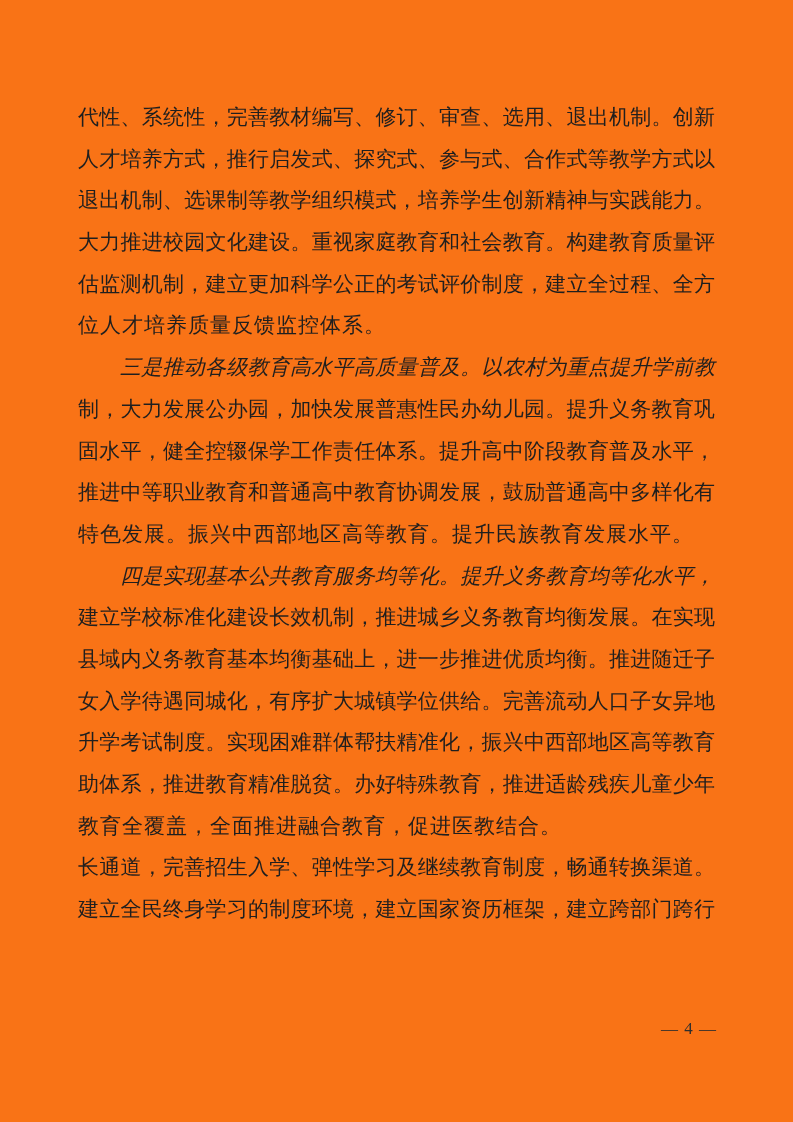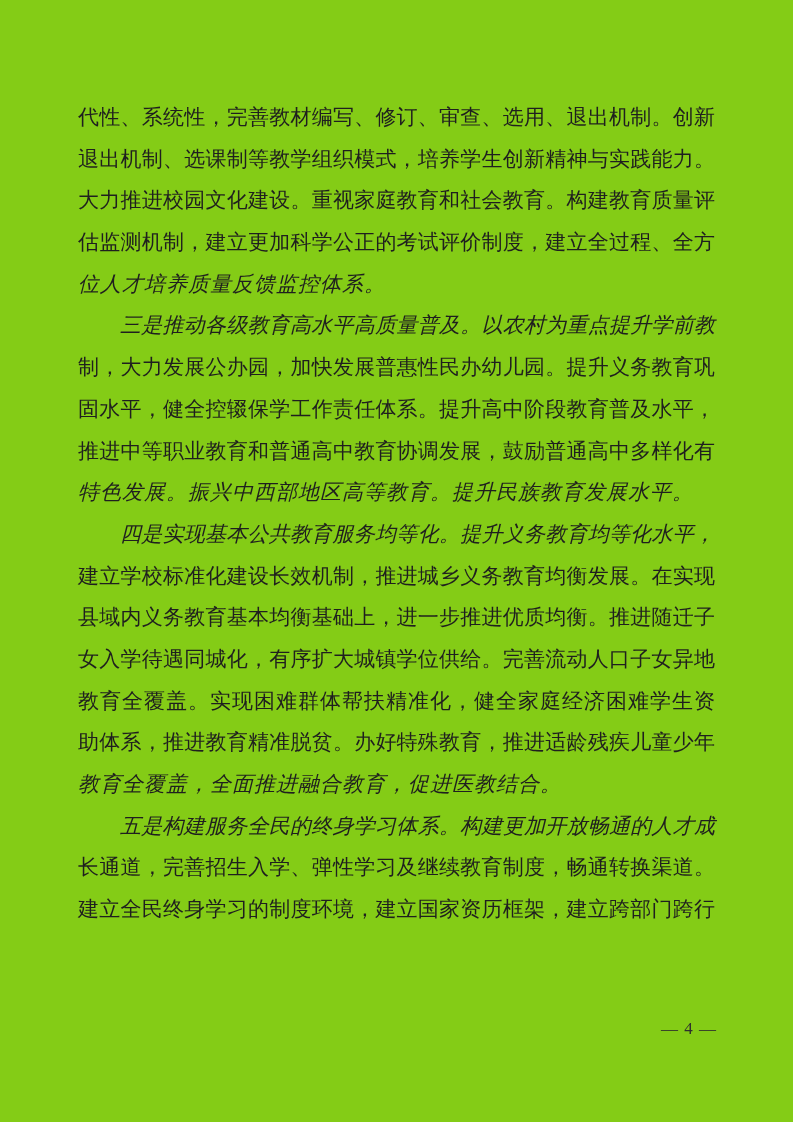--- a/index.html
+++ b/index.html
@@ -4,21 +4,21 @@
 <style>
   html, body {
     margin: 0;
     padding: 0;
     background: #ffffff;
   }
   .page {
     position: relative;
     width: 793px;
     height: 1122px;
-    background: #84cc16;
+    background: #f97316;
     overflow: hidden;
     font-family: "Liberation Serif", "DejaVu Serif", serif;
   }
   .text-block {
     position: absolute;
     left: 78px;
     top: 97px;
     width: 637px;
   }
   .para {
@@ -38,66 +38,65 @@
   .line.indent {
     text-indent: 2em;
     font-style: italic;
   }
   .line.end {
     text-align: right;
     text-align-last: left;
     -moz-text-align-last: left;
     letter-spacing: 1px;
     white-space: normal;
-    font-style: italic;
   }
   .page-number {
     position: absolute;
     top: 1018px;
     right: 76px;
     font-size: 17px;
     line-height: 22px;
     color: #2e2e2e;
     letter-spacing: 1px;
   }
 </style>
 </head>
 <body>
 
 <div class="page">
   <div class="text-block">
 
     <div class="para">
       <div class="line">代性、系统性，完善教材编写、修订、审查、选用、退出机制。创新</div>
+      <div class="line">人才培养方式，推行启发式、探究式、参与式、合作式等教学方式以</div>
       <div class="line">退出机制、选课制等教学组织模式，培养学生创新精神与实践能力。</div>
       <div class="line">大力推进校园文化建设。重视家庭教育和社会教育。构建教育质量评</div>
       <div class="line">估监测机制，建立更加科学公正的考试评价制度，建立全过程、全方</div>
       <div class="line end">位人才培养质量反馈监控体系。</div>
     </div>
 
     <div class="para">
       <div class="line indent">三是推动各级教育高水平高质量普及。以农村为重点提升学前教</div>
       <div class="line">制，大力发展公办园，加快发展普惠性民办幼儿园。提升义务教育巩</div>
       <div class="line">固水平，健全控辍保学工作责任体系。提升高中阶段教育普及水平，</div>
       <div class="line">推进中等职业教育和普通高中教育协调发展，鼓励普通高中多样化有</div>
       <div class="line end">特色发展。振兴中西部地区高等教育。提升民族教育发展水平。</div>
     </div>
 
     <div class="para">
       <div class="line indent">四是实现基本公共教育服务均等化。提升义务教育均等化水平，</div>
       <div class="line">建立学校标准化建设长效机制，推进城乡义务教育均衡发展。在实现</div>
       <div class="line">县域内义务教育基本均衡基础上，进一步推进优质均衡。推进随迁子</div>
       <div class="line">女入学待遇同城化，有序扩大城镇学位供给。完善流动人口子女异地</div>
-      <div class="line">教育全覆盖。实现困难群体帮扶精准化，健全家庭经济困难学生资</div>
+      <div class="line">升学考试制度。实现困难群体帮扶精准化，振兴中西部地区高等教育</div>
       <div class="line">助体系，推进教育精准脱贫。办好特殊教育，推进适龄残疾儿童少年</div>
       <div class="line end">教育全覆盖，全面推进融合教育，促进医教结合。</div>
     </div>
 
     <div class="para">
-      <div class="line indent">五是构建服务全民的终身学习体系。构建更加开放畅通的人才成</div>
       <div class="line">长通道，完善招生入学、弹性学习及继续教育制度，畅通转换渠道。</div>
       <div class="line">建立全民终身学习的制度环境，建立国家资历框架，建立跨部门跨行</div>
     </div>
 
   </div>
 
   <div class="page-number">— 4 —</div>
 </div>
 
 </body></html>

